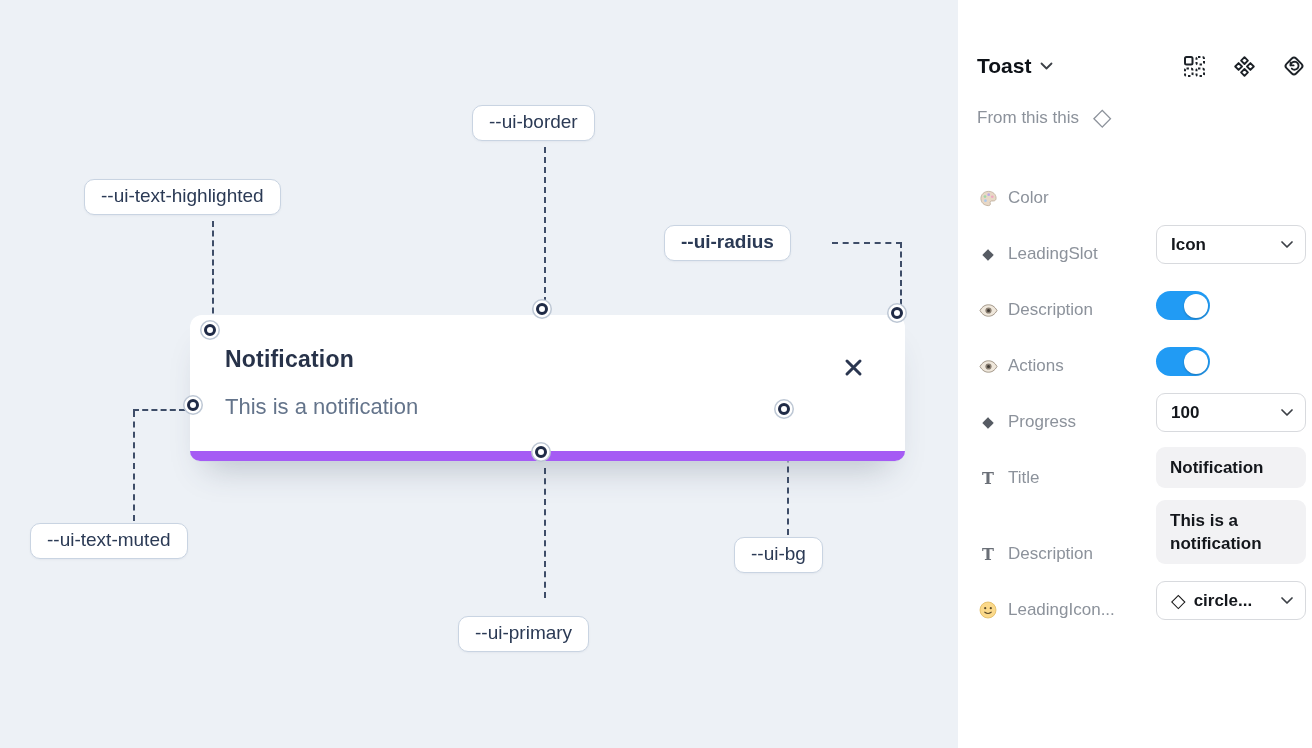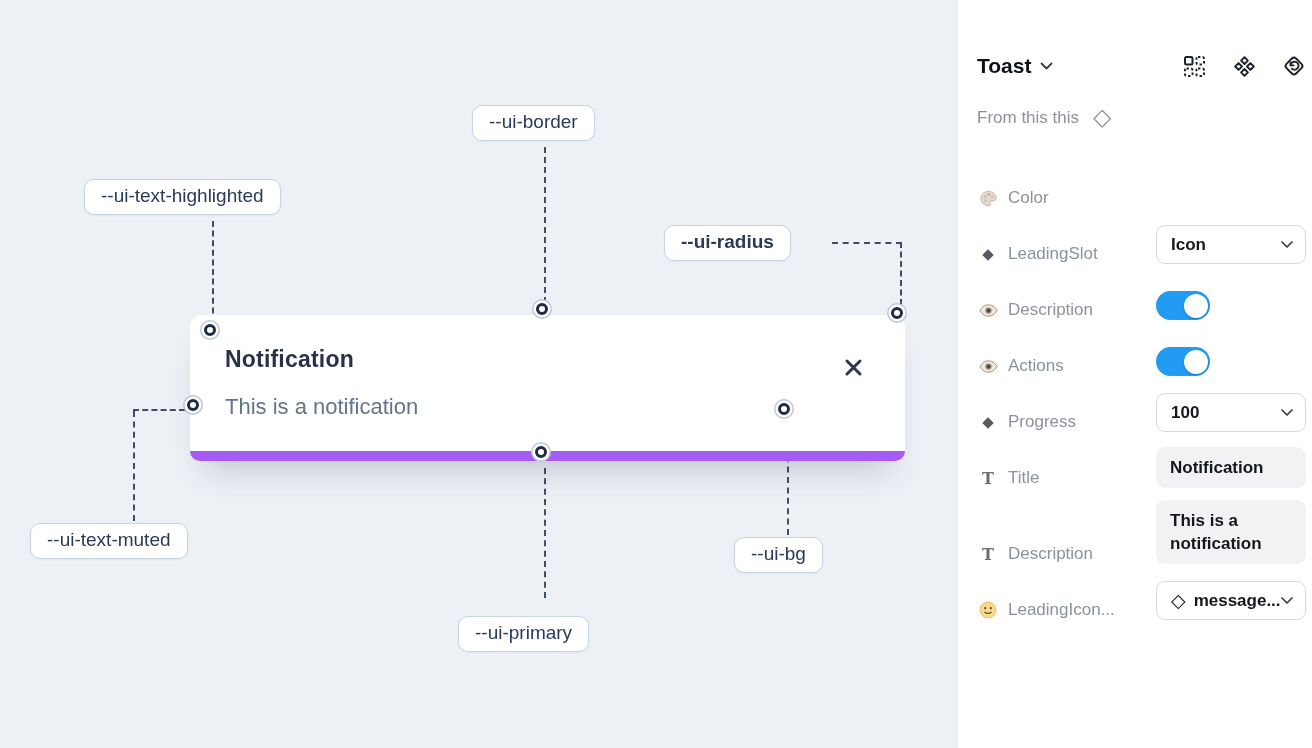--- a/index.html
+++ b/index.html
@@ -327,21 +327,21 @@
             <circle cx="6.2" cy="7.2" r="1.1" fill="#5b4a2a"></circle>
             <circle cx="11.8" cy="7.2" r="1.1" fill="#5b4a2a"></circle>
             <path d="M5.8 11.2 Q9 13.8 12.2 11.2" fill="none" stroke="#5b4a2a" stroke-width="1.1" stroke-linecap="round"></path>
           </svg>
         </span>
         <span>LeadingIcon...</span>
       </div>
       <div class="control">
         <div class="dropdown">
           <span class="dd-diamond">◇</span>
-          <span class="dd-value">message...</span>
+          <span class="dd-value">circle...</span>
           <svg width="12" height="7" viewBox="0 0 12 7">
               <path d="M1 1 L6 6 L11 1" fill="none" stroke="#3c4046" stroke-width="1.7" stroke-linecap="round" stroke-linejoin="round"></path>
             </svg>
         </div>
       </div>
     </div>
 
   </div>
 </div>
 

